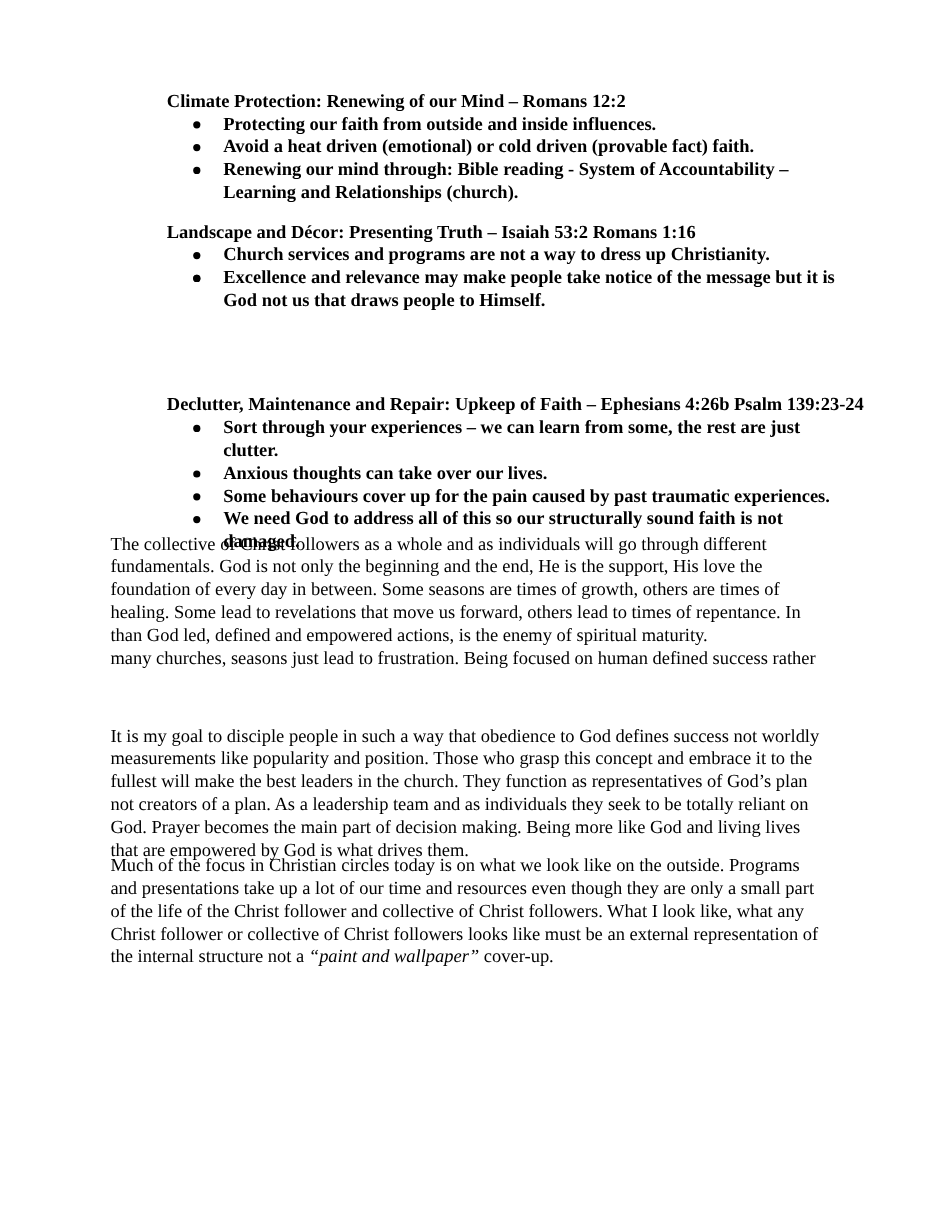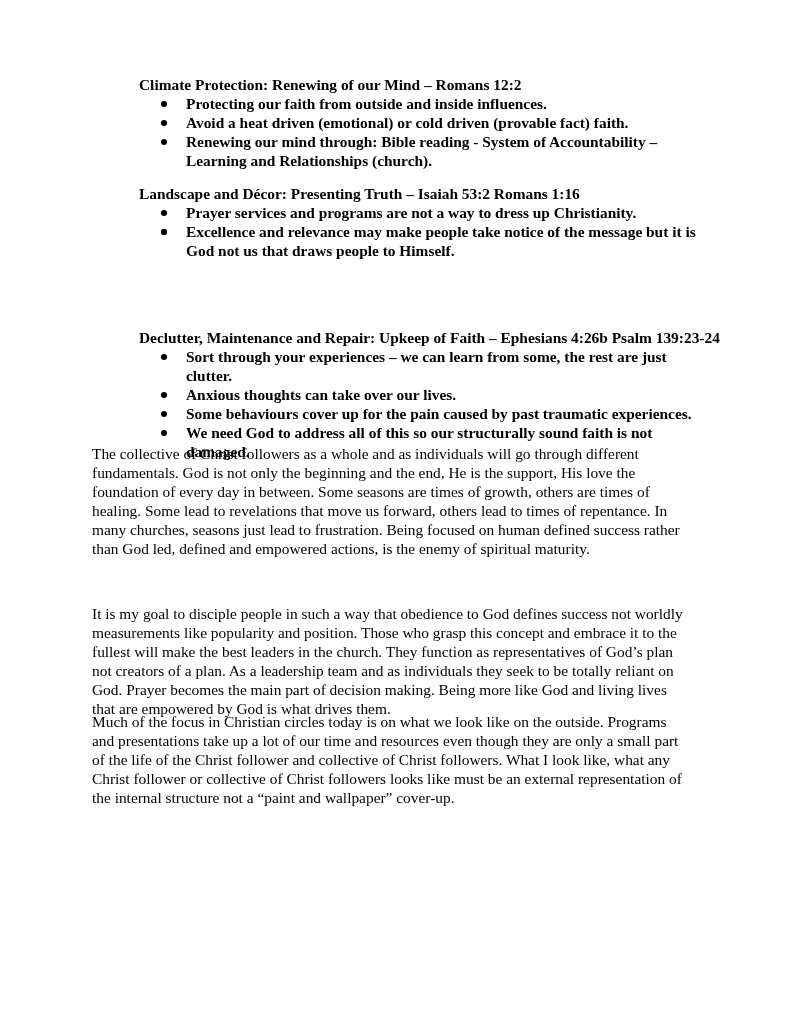--- a/index.html
+++ b/index.html
@@ -57,20 +57,21 @@
       position: absolute;
       left: 92px;
       width: 612px;
       margin: 0;
     }
     .para .line {
       display: block;
       white-space: nowrap;
     }
     .italic {
+      font-style: italic;
     }
     #sec1 { top: 75px; }
     #sec2 { top: 184px; }
     #sec3 { top: 328px; }
     #para1 { top: 444px; }
     #para2 { top: 604px; }
     #para3 { top: 712px; }
   </style>
 </head>
 <body>
@@ -93,21 +94,21 @@
         <span>Renewing our mind through: Bible reading - System of Accountability – Learning and Relationships (church).</span>
       </li>
     </ul>
   </div>
 
   <div class="section" id="sec2">
     <p class="section-heading">Landscape and Décor: Presenting Truth – Isaiah 53:2 Romans 1:16</p>
     <ul class="bullet-list">
       <li class="bullet-item">
         <span class="bullet-dot"></span>
-        <span>Prayer services and programs are not a way to dress up Christianity.</span>
+        <span>Church services and programs are not a way to dress up Christianity.</span>
       </li>
       <li class="bullet-item">
         <span class="bullet-dot"></span>
       </li>
       <li class="bullet-item">
         <span class="bullet-dot"></span>
         <span>Excellence and relevance may make people take notice of the message but it is God not us that draws people to Himself.</span>
       </li>
     </ul>
   </div>
@@ -132,22 +133,22 @@
         <span>We need God to address all of this so our structurally sound faith is not damaged.</span>
       </li>
     </ul>
   </div>
 
   <p class="para" id="para1">
     <span class="line">The collective of Christ followers as a whole and as individuals will go through different</span>
     <span class="line">fundamentals. God is not only the beginning and the end, He is the support, His love the</span>
     <span class="line">foundation of every day in between. Some seasons are times of growth, others are times of</span>
     <span class="line">healing. Some lead to revelations that move us forward, others lead to times of repentance. In</span>
+    <span class="line">than God led, defined and empowered actions, is the enemy of spiritual maturity.</span>
     <span class="line">many churches, seasons just lead to frustration. Being focused on human defined success rather</span>
-    <span class="line">than God led, defined and empowered actions, is the enemy of spiritual maturity.</span>
   </p>
 
   <p class="para" id="para2">
     <span class="line">It is my goal to disciple people in such a way that obedience to God defines success not worldly</span>
     <span class="line">measurements like popularity and position. Those who grasp this concept and embrace it to the</span>
     <span class="line">fullest will make the best leaders in the church. They function as representatives of God’s plan</span>
     <span class="line">not creators of a plan. As a leadership team and as individuals they seek to be totally reliant on</span>
     <span class="line">God. Prayer becomes the main part of decision making. Being more like God and living lives</span>
     <span class="line">that are empowered by God is what drives them.</span>
   </p>

